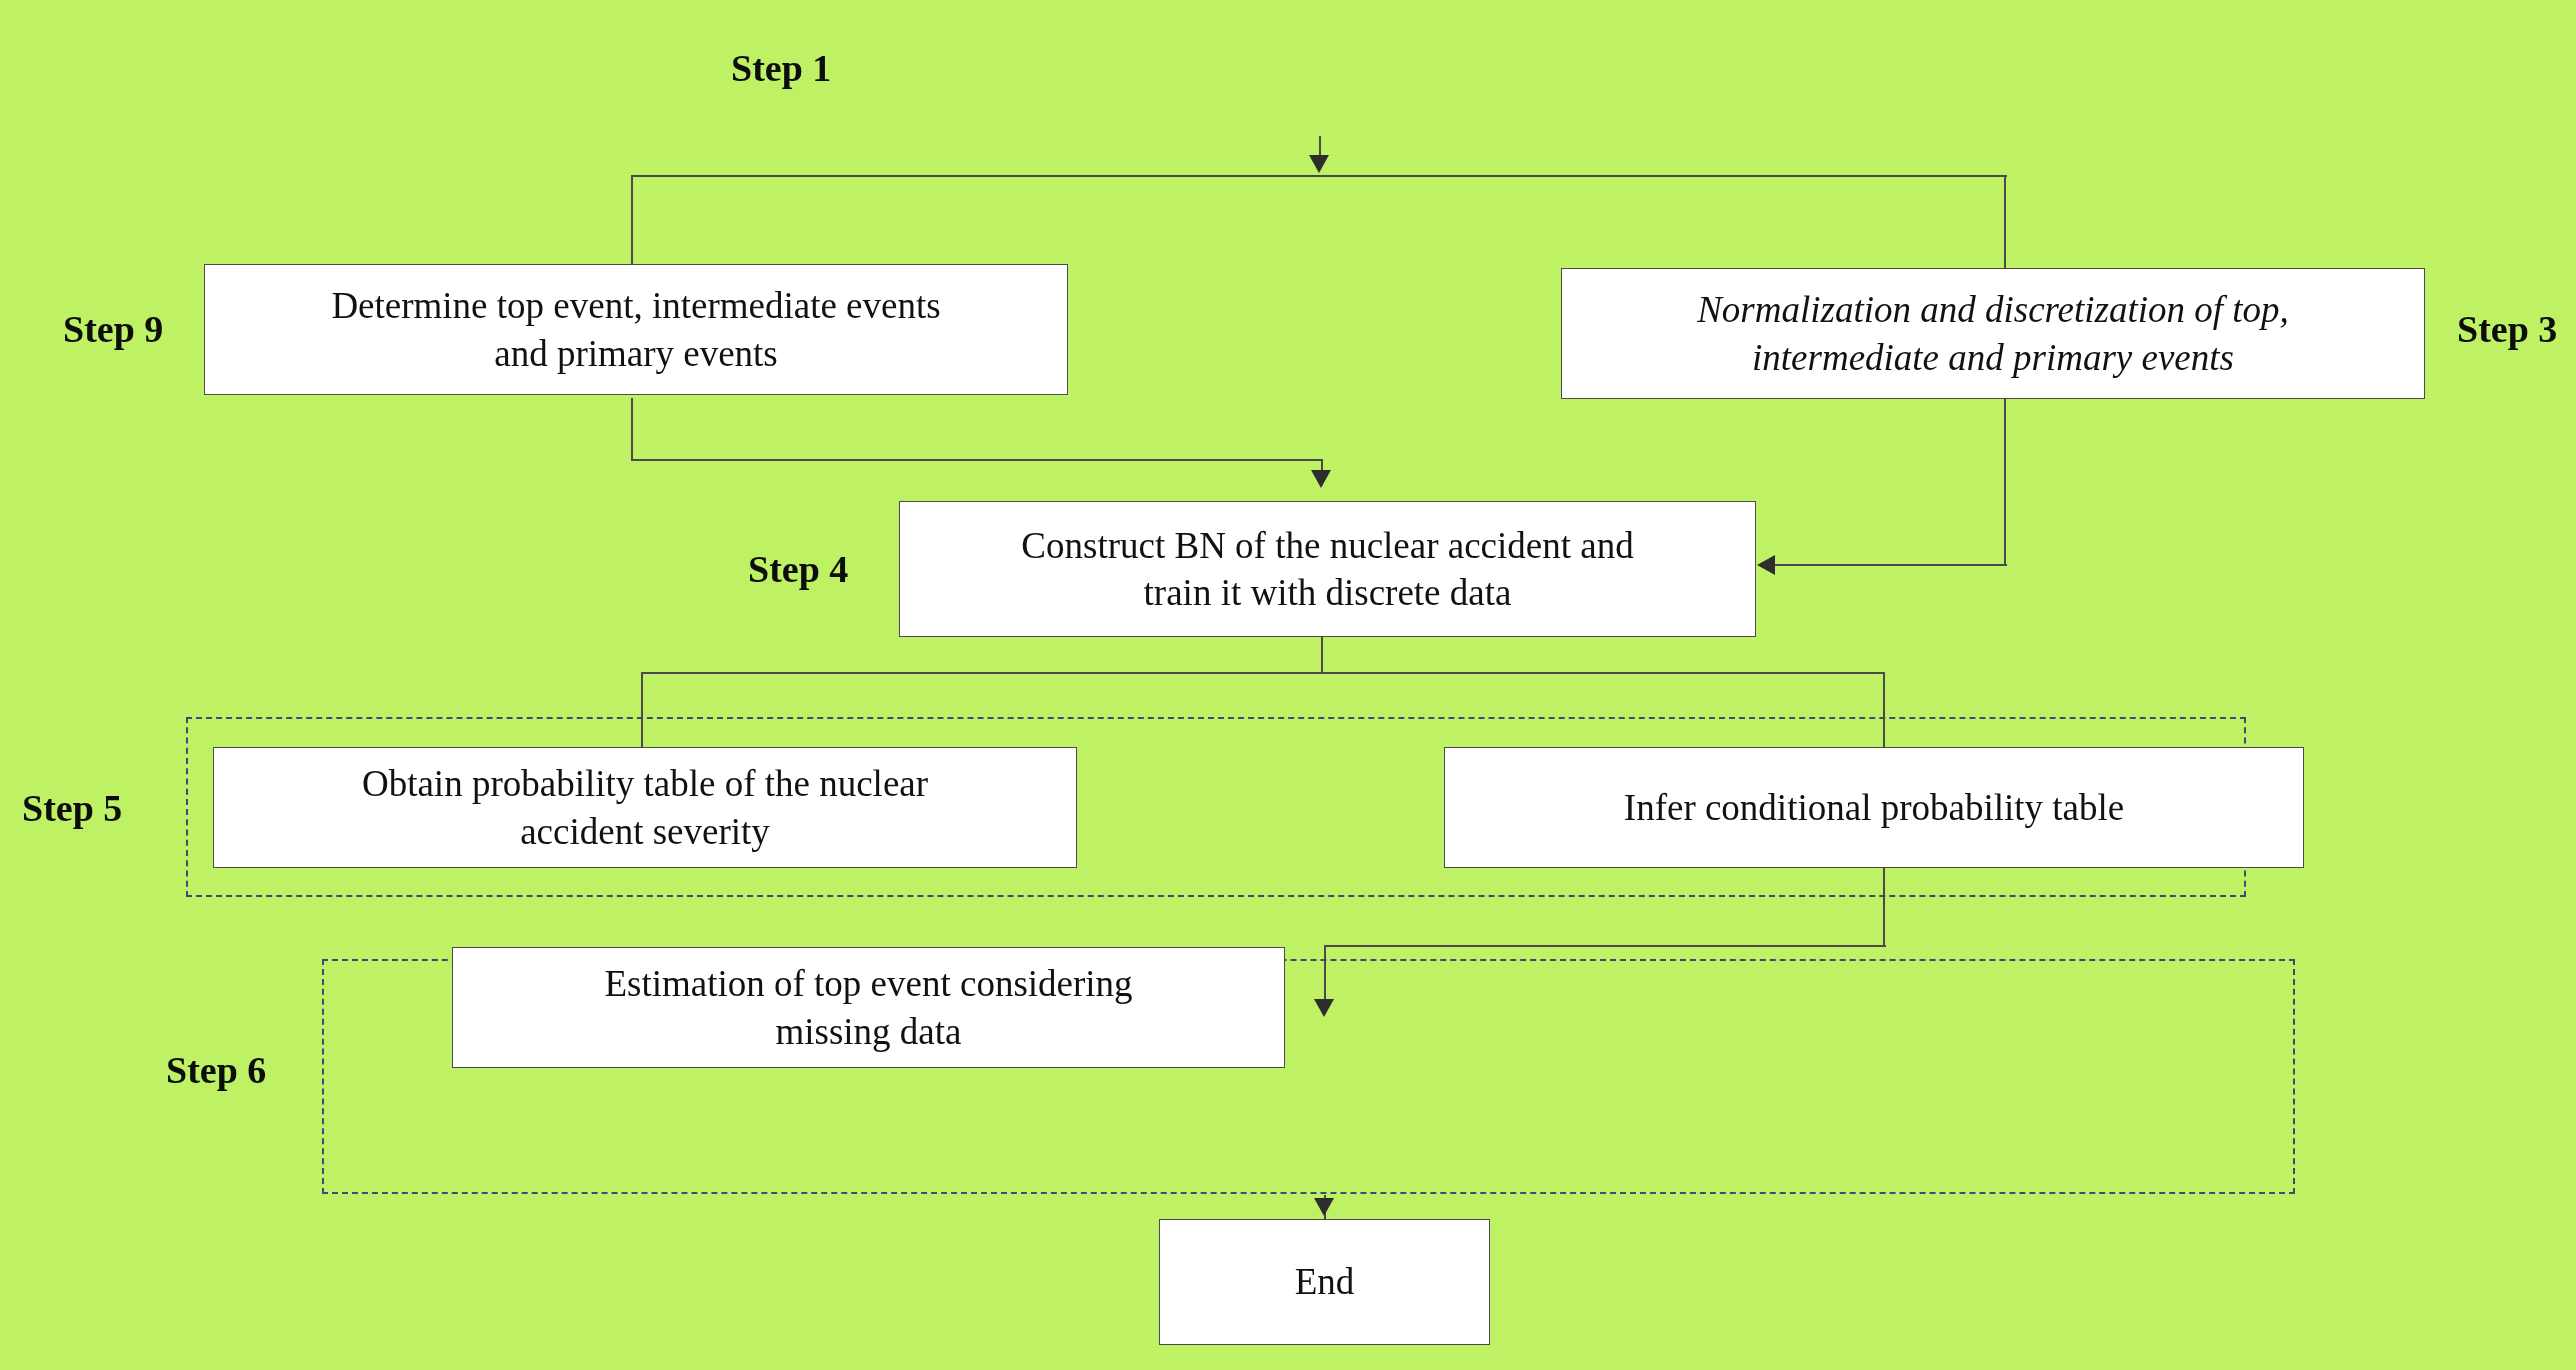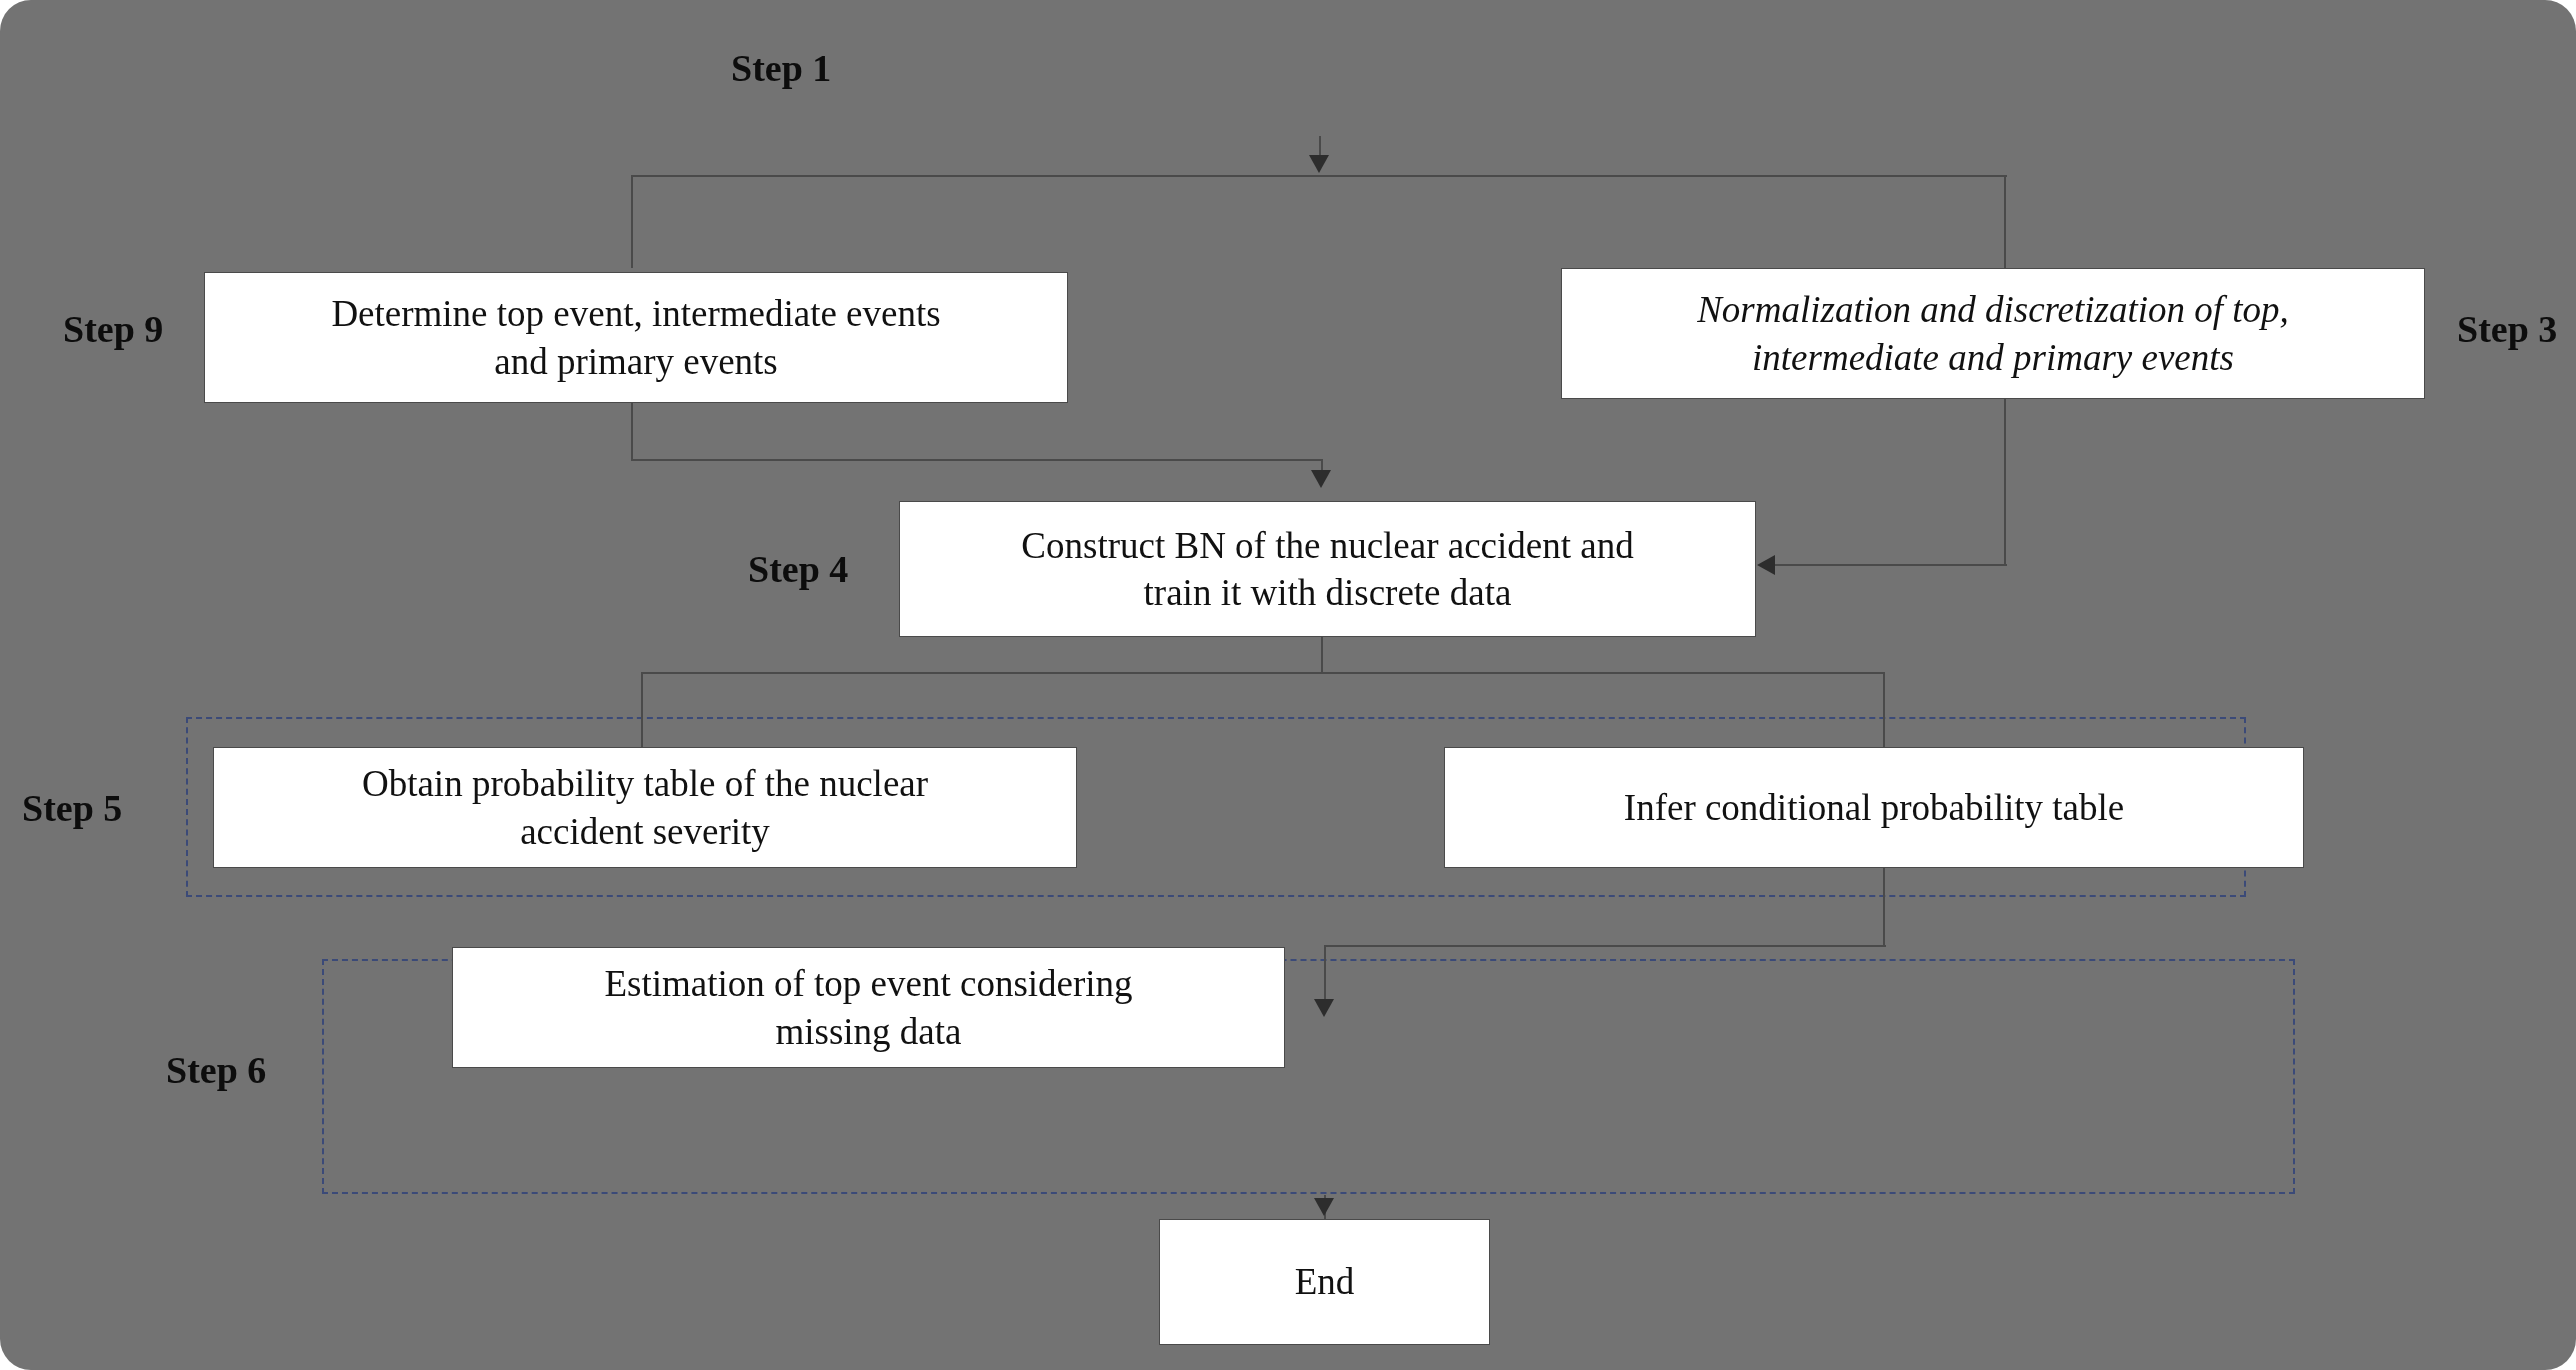--- a/index.html
+++ b/index.html
@@ -4,24 +4,23 @@
 <style>
   html, body {
     margin: 0;
     padding: 0;
     background: #ffffff;
   }
   #canvas {
     position: relative;
     width: 2576px;
     height: 1370px;
-    background: #737373;
+    background: #bef264;
     overflow: hidden;
     font-family: "Liberation Serif", serif;
-    border-radius: 31px;
   }
   
   .box {
     position: absolute;
     box-sizing: border-box;
     border: 1.8px solid #4a4a4a;
     background: #ffffff;
     display: flex;
     align-items: center;
     justify-content: center;
@@ -95,21 +94,21 @@
 
   <div class="vline" style="left:1319px; top:136px; height:21px;"></div>
   <div class="arrow-down" style="left:1309px; top:155px;"></div>
 
   <div class="hline" style="left:631px; top:175px; width:1376px;"></div>
   <div class="vline" style="left:631px; top:175px; height:93px;"></div>
   <div class="vline" style="left:2004px; top:175px; height:93px;"></div>
 
   <div class="steplabel" style="left:63px; top:307px;">Step 9</div>
 
-  <div class="box" style="left:204px; top:272px; width:864px; height:131px;">
+  <div class="box" style="left:204px; top:264px; width:864px; height:131px;">
     <span class="txt">Determine top event, intermediate events
 and primary events</span>
   </div>
 
   <div class="steplabel" style="left:2457px; top:307px;">Step 3</div>
 
   <div class="box" style="left:1561px; top:268px; width:864px; height:131px;font-style:italic;">
     <span class="txt">Normalization and discretization of top,
 intermediate and primary events</span>
   </div>

